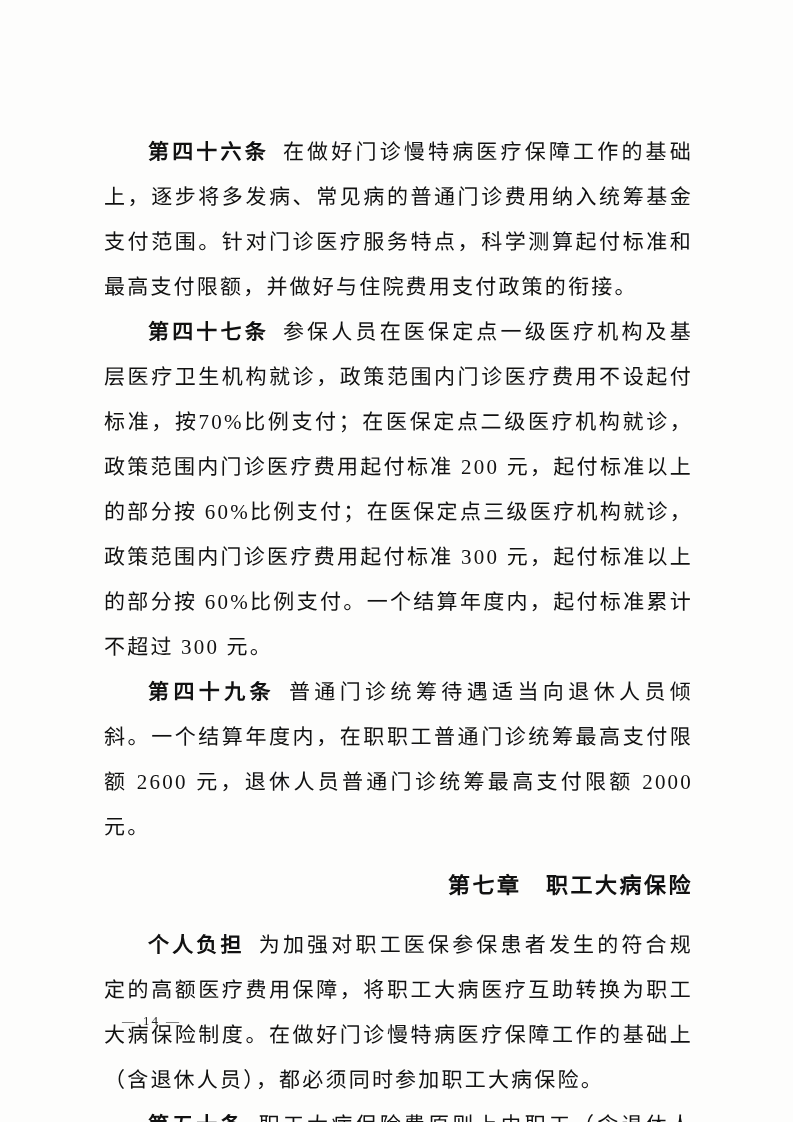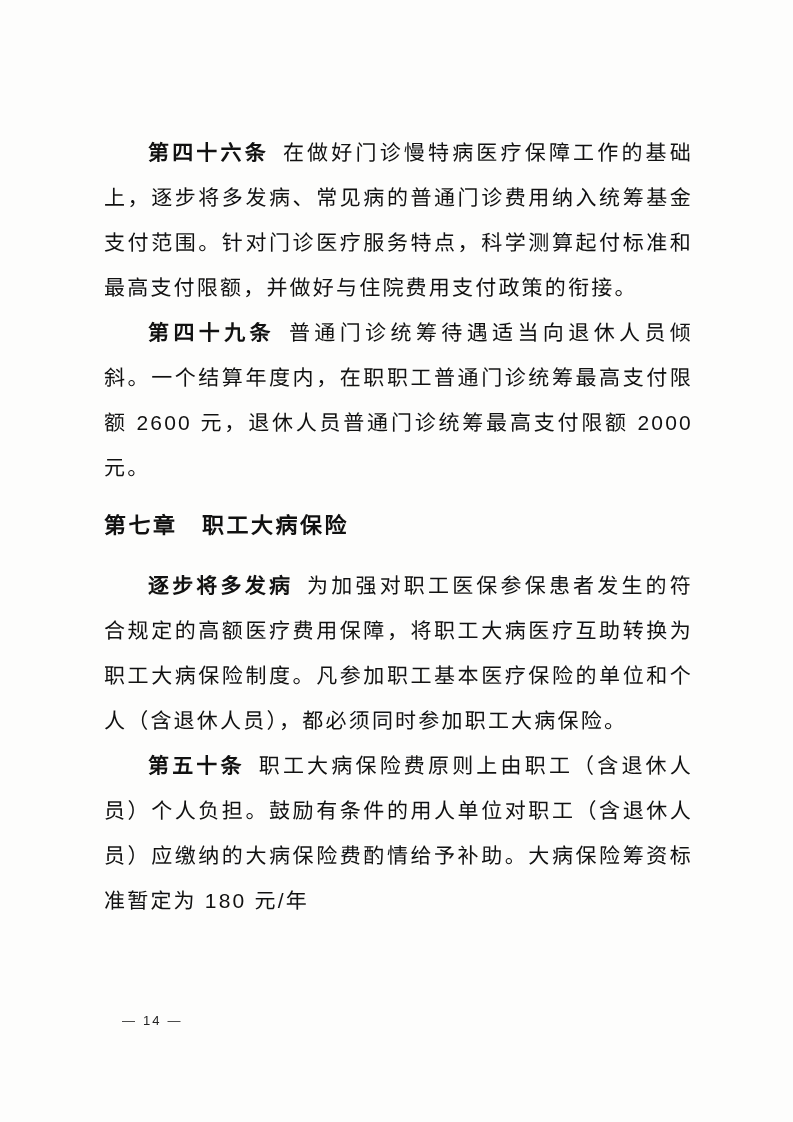--- a/index.html
+++ b/index.html
@@ -6,21 +6,21 @@
     margin: 0;
     padding: 0;
     background: #ffffff;
   }
   .page {
     position: relative;
     width: 793px;
     height: 1122px;
     background: #fdfdfc;
     overflow: hidden;
-    font-family: Liberation Sans, sans-serif;
+    font-family: Liberation Serif, serif;
     color: #111111;
   }
   .content {
     position: absolute;
     top: 130px;
     left: 104px;
     width: 589px;
   }
   p.article {
     margin: 0;
@@ -32,21 +32,21 @@
   }
   .article-number {
     font-weight: bold;
     padding-right: 14px;
   }
   .chapter-heading {
     margin: 13px 0 15px 0;
     font-size: 22px;
     line-height: 45px;
     font-weight: bold;
-    text-align: left;
+    text-align: right;
     letter-spacing: 2.5px;
   }
   .footer {
     position: absolute;
     top: 1008px;
     left: 116px;
     font-size: 13px;
     line-height: 26px;
     letter-spacing: 2px;
     color: #222222;
@@ -59,29 +59,32 @@
 </head>
 <body>
 
 <div class="page">
   <div class="content">
 
     <p class="article">
       <span class="article-number">第四十六条</span><span>在做好门诊慢特病医疗保障工作的基础上，逐步将多发病、常见病的普通门诊费用纳入统筹基金支付范围。针对门诊医疗服务特点，科学测算起付标准和最高支付限额，并做好与住院费用支付政策的衔接。</span>
     </p>
 
+    <p class="article">
+      <span class="article-number">第四十七条</span><span>参保人员在医保定点一级医疗机构及基层医疗卫生机构就诊，政策范围内门诊医疗费用不设起付标准，按70%比例支付；在医保定点二级医疗机构就诊，政策范围内门诊医疗费用起付标准 200 元，起付标准以上的部分按 60%比例支付；在医保定点三级医疗机构就诊，政策范围内门诊医疗费用起付标准 300 元，起付标准以上的部分按 60%比例支付。一个结算年度内，起付标准累计不超过 300 元。</span>
+    </p>
 
     <p class="article">
       <span class="article-number">第四十九条</span><span>普通门诊统筹待遇适当向退休人员倾斜。一个结算年度内，在职职工普通门诊统筹最高支付限额 2600 元，退休人员普通门诊统筹最高支付限额 2000 元。</span>
     </p>
 
     <h2 class="chapter-heading">第七章　职工大病保险</h2>
 
     <p class="article">
-      <span class="article-number">逐步将多发病</span><span>为加强对职工医保参保患者发生的符合规定的高额医疗费用保障，将职工大病医疗互助转换为职工大病保险制度。凡参加职工基本医疗保险的单位和个人（含退休人员），都必须同时参加职工大病保险。</span>
+      <span class="article-number">个人负担</span><span>为加强对职工医保参保患者发生的符合规定的高额医疗费用保障，将职工大病医疗互助转换为职工大病保险制度。在做好门诊慢特病医疗保障工作的基础上（含退休人员），都必须同时参加职工大病保险。</span>
     </p>
 
     <p class="article">
       <span class="article-number">第五十条</span><span>职工大病保险费原则上由职工（含退休人员）个人负担。鼓励有条件的用人单位对职工（含退休人员）应缴纳的大病保险费酌情给予补助。大病保险筹资标准暂定为 180 元/年</span>
     </p>
 
   </div>
 
   <div class="footer">
     <span class="dash">—</span><span>14</span><span class="dash">—</span>

